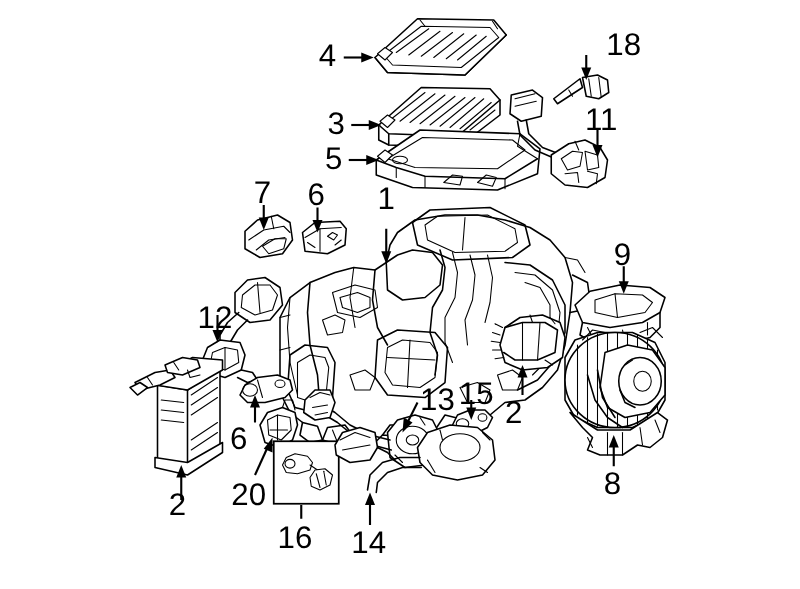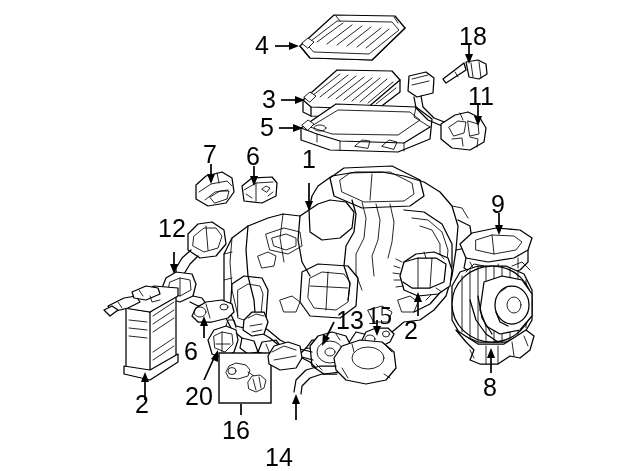--- a/index.html
+++ b/index.html
@@ -399,22 +399,22 @@
   <div class="callout" style="left:135px;top:392px;">2</div>
   <div class="callout" style="left:262px;top:87px;">3</div>
   <div class="callout" style="left:255px;top:33px;">4</div>
   <div class="callout" style="left:260px;top:115px;">5</div>
   <div class="callout" style="left:246px;top:144px;">6</div>
   <div class="callout" style="left:203px;top:142px;">7</div>
   <div class="callout" style="left:483px;top:375px;">8</div>
   <div class="callout" style="left:491px;top:192px;">9</div>
   <div class="callout" style="left:404px;top:318px;">2</div>
   <div class="callout" style="left:468px;top:84px;text-align:center;">11</div>
-  <div class="callout" style="left:158px;top:216px;">12</div>
+  <div class="callout" style="left:158px;top:242px;">12</div>
   <div class="callout" style="left:336px;top:308px;">13</div>
-  <div class="callout" style="left:265px;top:422px;margin-top:23px;">14</div>
-  <div class="callout" style="left:367px;top:303px;font-family:Liberation Serif, serif;">15</div>
+  <div class="callout" style="left:281px;top:422px;">14</div>
+  <div class="callout" style="left:367px;top:303px;">15</div>
   <div class="callout" style="left:222px;top:418px;">16</div>
   <div class="callout" style="left:184px;top:339px;">6</div>
-  <div class="callout" style="left:459px;top:24px;">18</div>
+  <div class="callout" style="left:485px;top:24px;">18</div>
   <div class="callout" style="left:185px;top:384px;">20</div>
 
 </div>
 
 </body></html>

